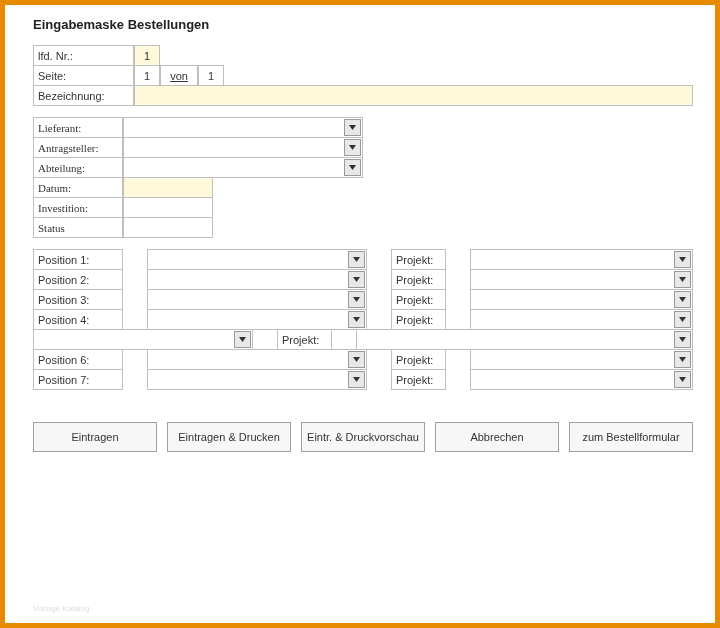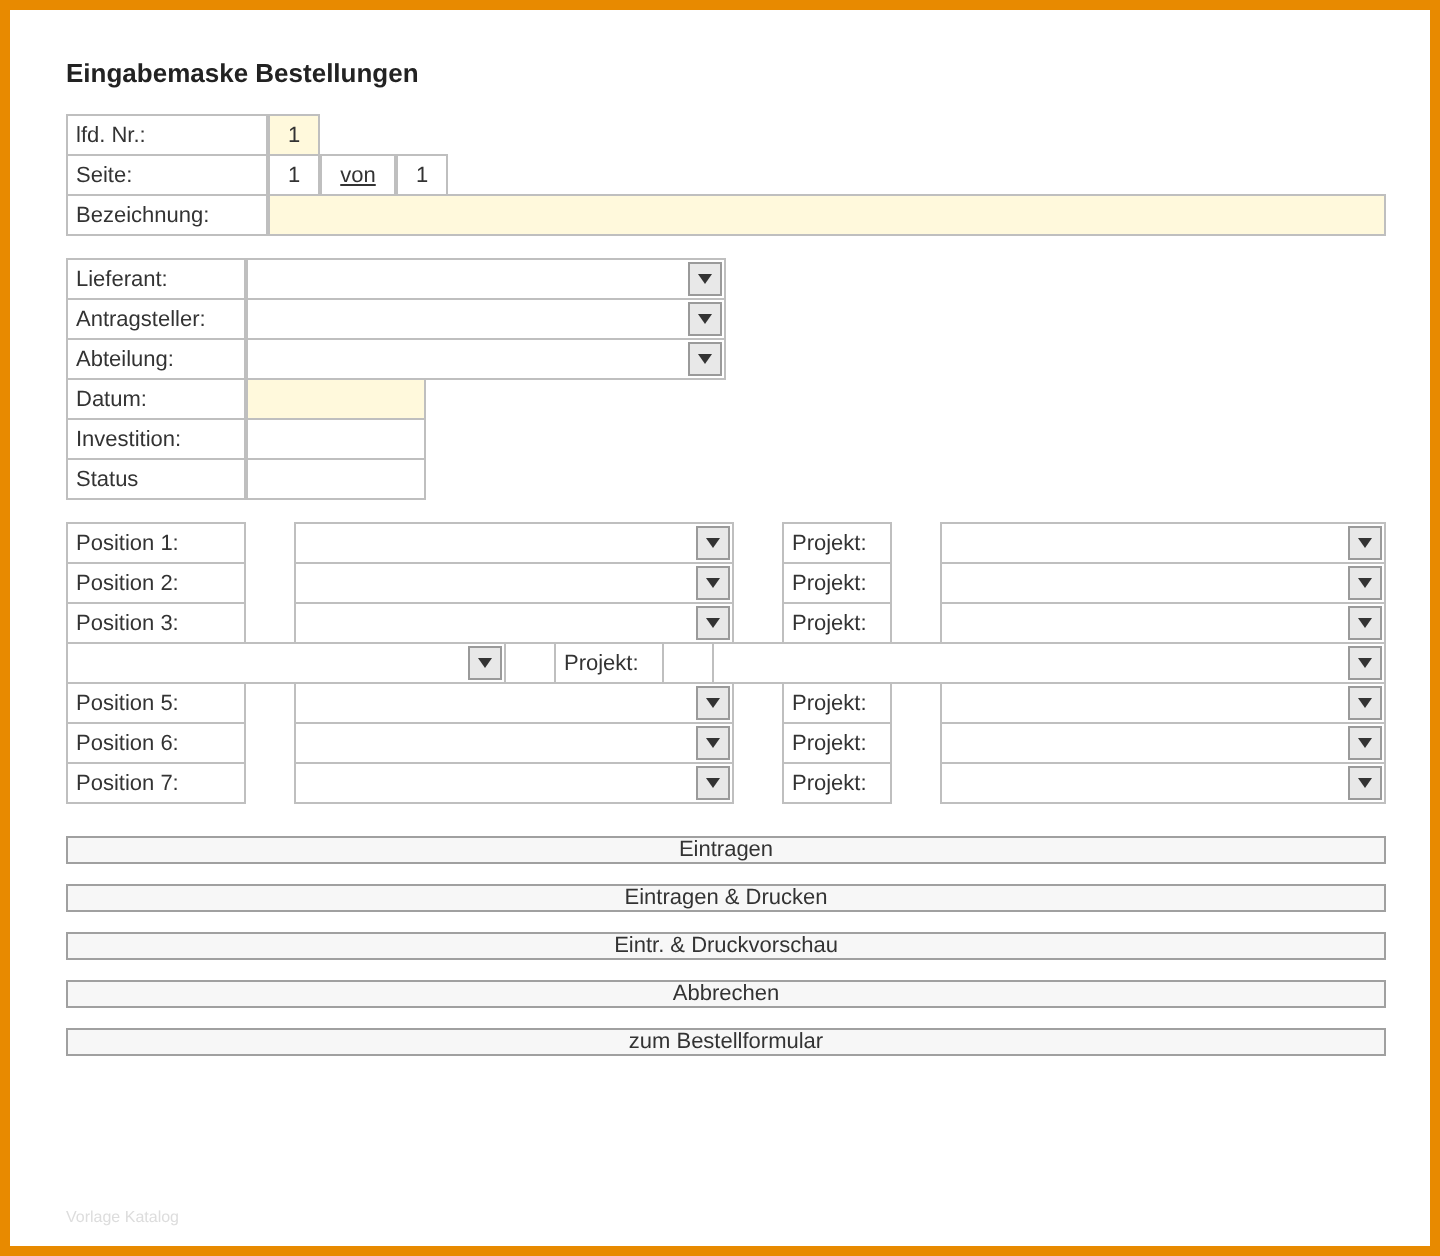--- a/index.html
+++ b/index.html
@@ -1,42 +1,42 @@
 <!DOCTYPE html>
 <html><head>
 <meta charset="utf-8">
 <style>
 *{box-sizing:border-box;margin:0;padding:0;}
 body{font-family:Verdana,Arial,sans-serif;font-size:11px;color:#333;}
 .frame{width:720px;height:628px;border:5px solid #e88a00;background:#fff;position:relative;}
-.canvas{padding:24px 22px 0 28px;}
+.canvas{padding:12px 22px 0 28px;}
 h1{font-size:13px;font-weight:bold;margin-bottom:14px;color:#222;}
 .cell{border:1px solid #bfbfbf;height:21px;display:flex;align-items:center;padding:0 4px;background:#fff;}
 .lbl{background:#fff;width:90px;}
 .fld{background:#fff9dc;}
 .row{display:flex;margin-top:-1px;}
 .hdr .row .cell:first-child{width:101px;}
 .hdr .row .cell.tiny{width:26px;justify-content:center;}
 .hdr .row .cell.von{width:38px;justify-content:center;text-decoration:underline;}
 .hdr .row .cell.full{flex:1;}
 .gap{height:12px;}
-.sel-row{display:flex;margin-top:-1px;}
+.sel-row{display:flex;margin-top:-1px;font-family:Liberation Serif, serif;}
 .sel-row .lbl{width:90px;}
 .sel{position:relative;background:#fff;}
 .sel .arrow{position:absolute;right:1px;top:1px;bottom:1px;width:17px;background:#e8e8e8;border:1px solid #9a9a9a;display:flex;align-items:center;justify-content:center;}
 .sel .arrow svg{width:7px;height:5px;}
 .mid-sel{width:240px;}
 .datum-fld{width:90px;background:#fff9dc;}
 .pos-wrap{margin-top:12px;}
 .pos-row{display:flex;margin-top:-1px;gap:24px;}
 .pos-row .lbl{width:90px;}
 .pos-row .psel{width:220px;}
 .pos-row .plbl{width:55px;}
 .pos-row .psel2{flex:1;}
-.btns{display:flex;gap:10px;margin-top:16px;justify-content:flex-end;flex-direction:column;}
+.btns{display:flex;gap:10px;margin-top:32px;justify-content:flex-end;}
 .btn{flex:1;height:30px;border:1px solid #a0a0a0;background:#f7f7f7;font-size:11px;display:flex;align-items:center;justify-content:center;cursor:pointer;}
 .wm{position:absolute;left:28px;bottom:10px;font-size:8px;color:#ddd;}
 </style>
 </head>
 <body>
 
 <div class="frame">
   <div class="canvas">
     <h1>Eingabemaske Bestellungen</h1>
 
@@ -163,40 +163,40 @@
           <div class="cell sel psel2">
             <span></span>
             <span class="arrow">
               <svg viewBox="0 0 7 5">
                 <path d="M0 0 L7 0 L3.5 5 Z" fill="#333"></path>
               </svg>
             </span>
           </div>
         </div>
         <div class="pos-row">
-          <div class="cell sel psel">
-            <span></span>
-            <span class="arrow">
-              <svg viewBox="0 0 7 5">
-                <path d="M0 0 L7 0 L3.5 5 Z" fill="#333"></path>
-              </svg>
-            </span>
-          </div>
-          <div class="cell plbl">Projekt:</div>
-          <div class="cell sel psel2">
-            <span></span>
-            <span class="arrow">
-              <svg viewBox="0 0 7 5">
-                <path d="M0 0 L7 0 L3.5 5 Z" fill="#333"></path>
-              </svg>
-            </span>
-          </div>
-        </div>
-        <div class="pos-row">
-          <div class="cell lbl">Position 5:</div>
+          <div class="cell lbl">Position 4:</div>
+          <div class="cell sel psel">
+            <span></span>
+            <span class="arrow">
+              <svg viewBox="0 0 7 5">
+                <path d="M0 0 L7 0 L3.5 5 Z" fill="#333"></path>
+              </svg>
+            </span>
+          </div>
+          <div class="cell plbl">Projekt:</div>
+          <div class="cell sel psel2">
+            <span></span>
+            <span class="arrow">
+              <svg viewBox="0 0 7 5">
+                <path d="M0 0 L7 0 L3.5 5 Z" fill="#333"></path>
+              </svg>
+            </span>
+          </div>
+        </div>
+        <div class="pos-row">
           <div class="cell sel psel">
             <span></span>
             <span class="arrow">
               <svg viewBox="0 0 7 5">
                 <path d="M0 0 L7 0 L3.5 5 Z" fill="#333"></path>
               </svg>
             </span>
           </div>
           <div class="cell plbl">Projekt:</div>
           <div class="cell sel psel2">

